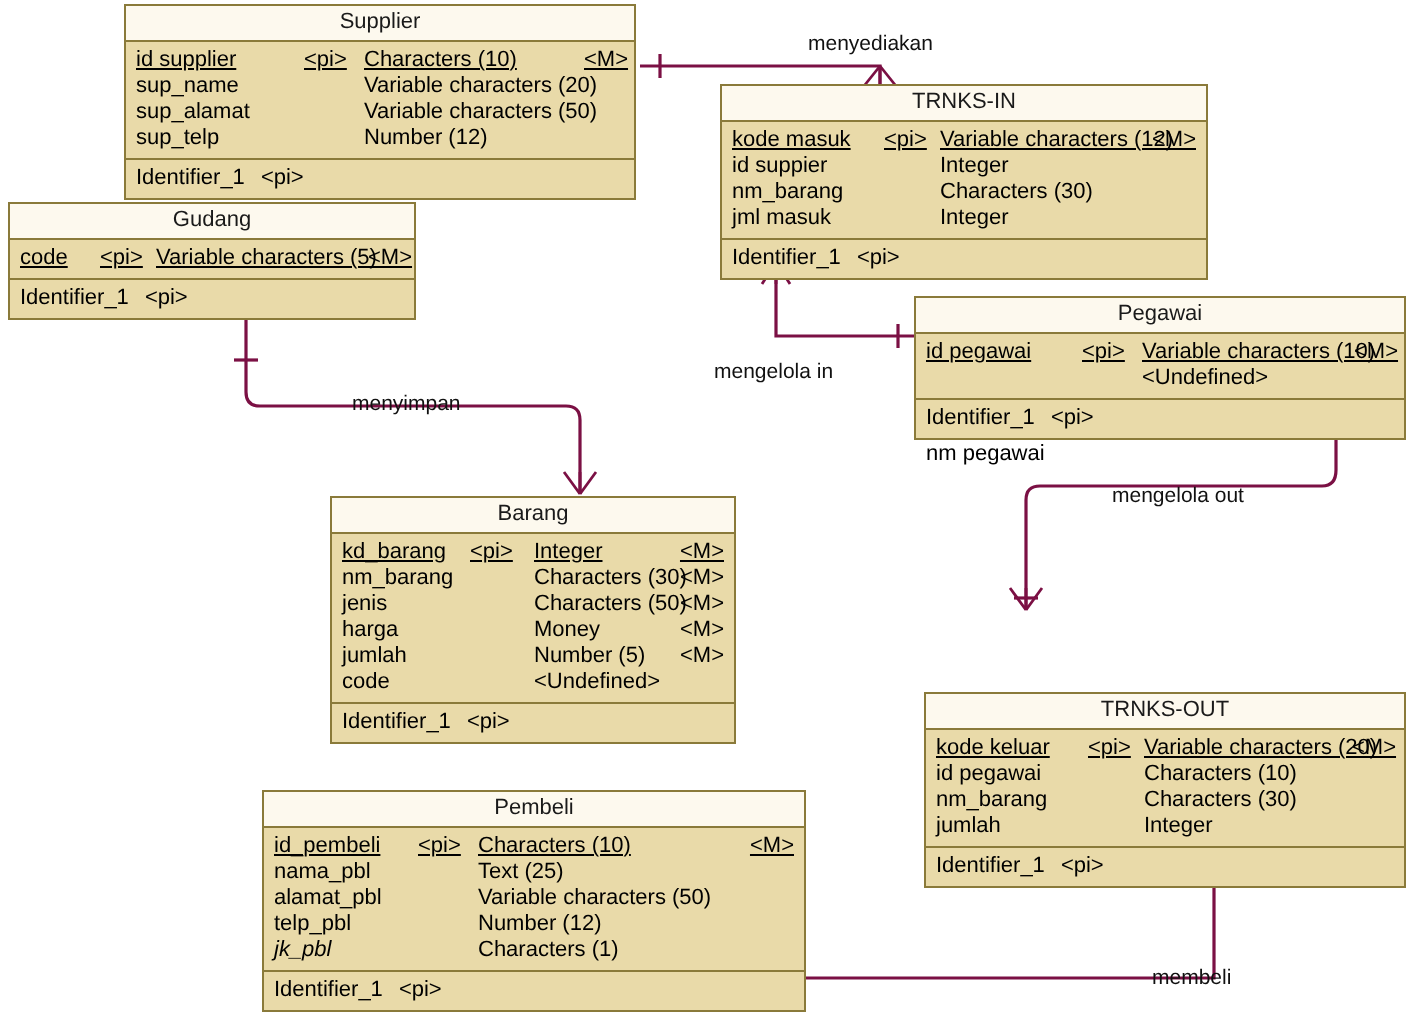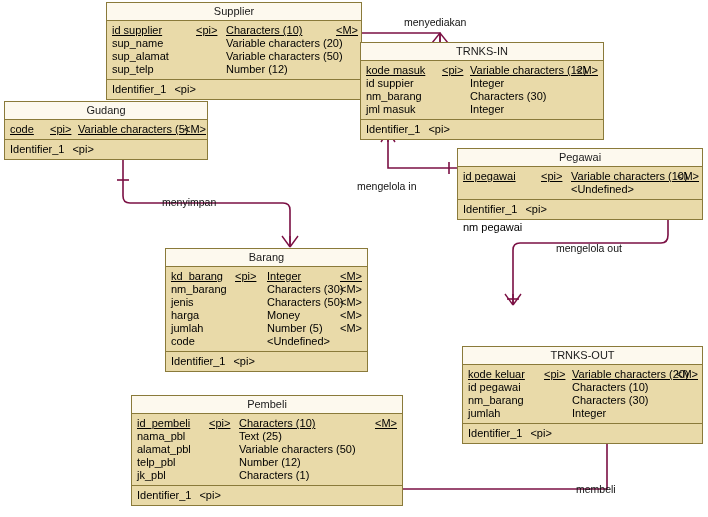--- a/index.html
+++ b/index.html
@@ -113,26 +113,26 @@
       <path d="M 507 299 L 519 299" stroke-width="1.6"></path>
 
       <path d="M 375 489 L 607 489 L 607 399"></path>
       <path d="M 385 483 L 385 495" stroke-width="1.6"></path>
       <path d="M 607 399 L 600 410 M 607 399 L 607 410 M 607 399 L 614 410" stroke-width="1.4"></path>
       <path d="M 601 408 L 613 408" stroke-width="1.6"></path>
     </g>
   </svg>
 
   <div class="rel-label" style="left:404px; top:16px;">menyediakan</div>
-  <div class="rel-label" style="left:162px; top:196px;">menyimpan</div>
+  <div class="rel-label" style="left:176px; top:196px;">menyimpan</div>
   <div class="rel-label" style="left:357px; top:180px;">mengelola in</div>
   <div class="rel-label" style="left:556px; top:242px;text-align:right;">mengelola out</div>
   <div class="rel-label" style="left:576px; top:483px;">membeli</div>
 
-  <div class="entity" style="left:62px; top:2px; width:256px;margin-left:44px;">
+  <div class="entity" style="left:62px; top:2px; width:256px;">
     <div class="entity-title">Supplier</div>
     <div class="attr-block">
       <div class="attr-row pk">
         <span class="c-name" style="width:84px;">id supplier</span>
         <span class="c-pi" style="width:30px;">&lt;pi&gt;</span>
         <span class="c-type" style="width:110px;">Characters (10)</span>
         <span class="c-m">&lt;M&gt;</span>
       </div>
       <div class="attr-row">
         <span class="c-name" style="width:84px;">sup_name</span>
@@ -344,21 +344,21 @@
         <span class="c-type" style="width:102px;">Variable characters (50)</span>
         <span class="c-m"></span>
       </div>
       <div class="attr-row">
         <span class="c-name" style="width:72px;">telp_pbl</span>
         <span class="c-pi" style="width:30px;"></span>
         <span class="c-type" style="width:102px;">Number (12)</span>
         <span class="c-m"></span>
       </div>
       <div class="attr-row">
-        <span class="c-name" style="width:72px;">jk_pbl</span>
+        <span class="c-name" style="width:72px;font-style:italic;">jk_pbl</span>
         <span class="c-pi" style="width:30px;"></span>
         <span class="c-type" style="width:102px;">Characters (1)</span>
         <span class="c-m"></span>
       </div>
     </div>
     <div class="ident-block">
       <div class="ident-row">
         <span class="c-name">Identifier_1</span>
         <span class="c-pi">&lt;pi&gt;</span>
       </div>

